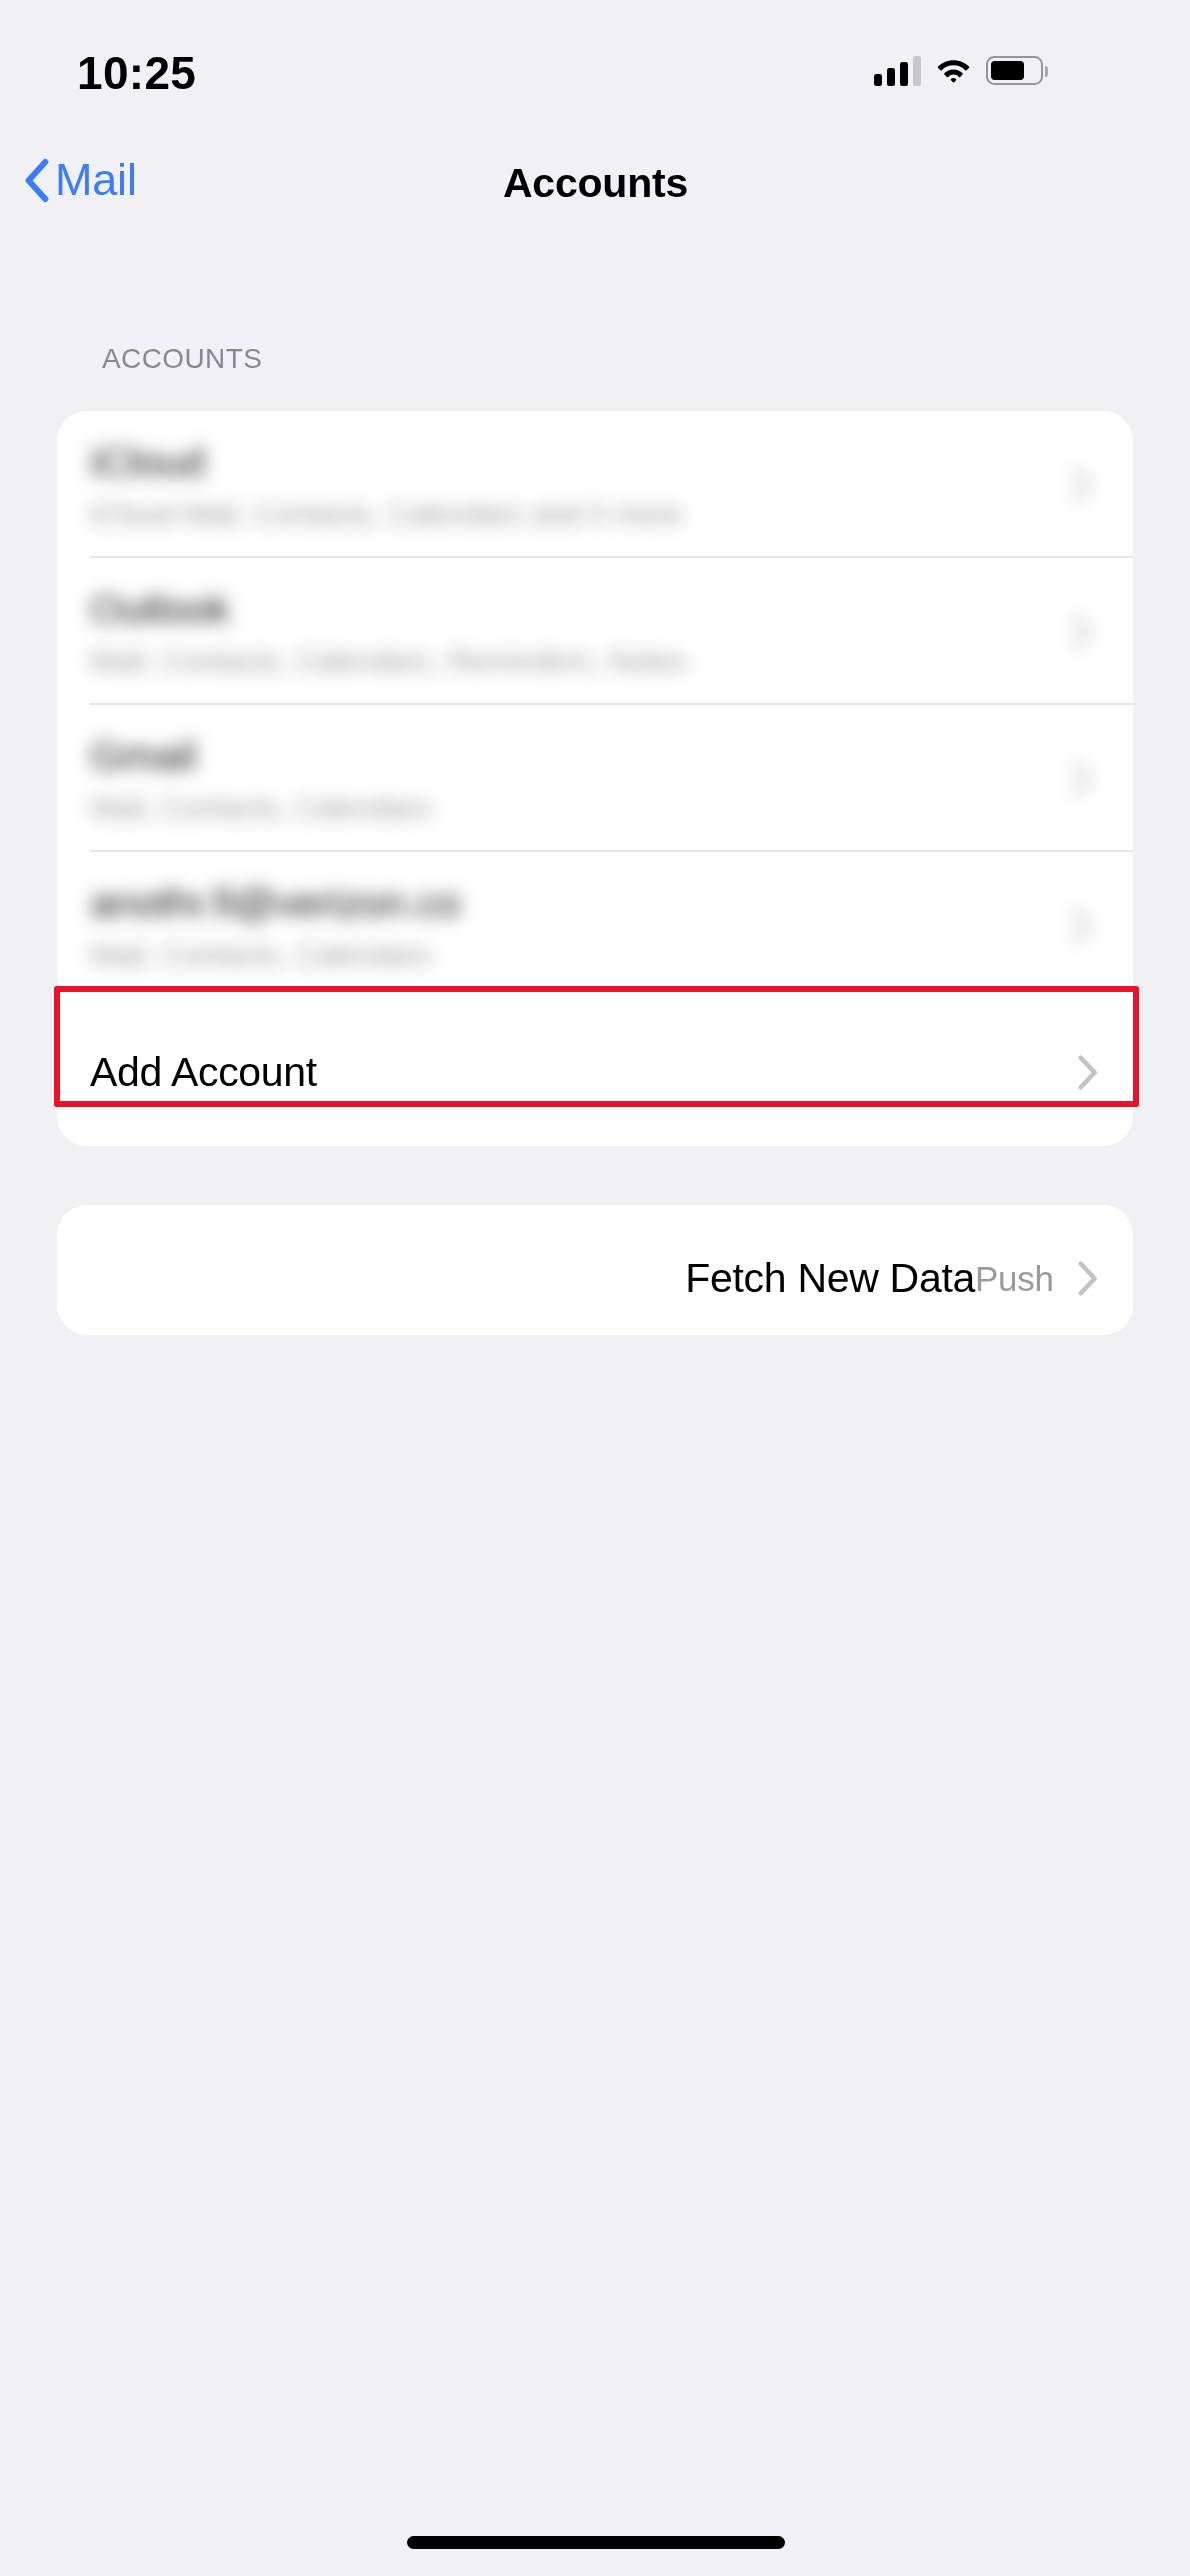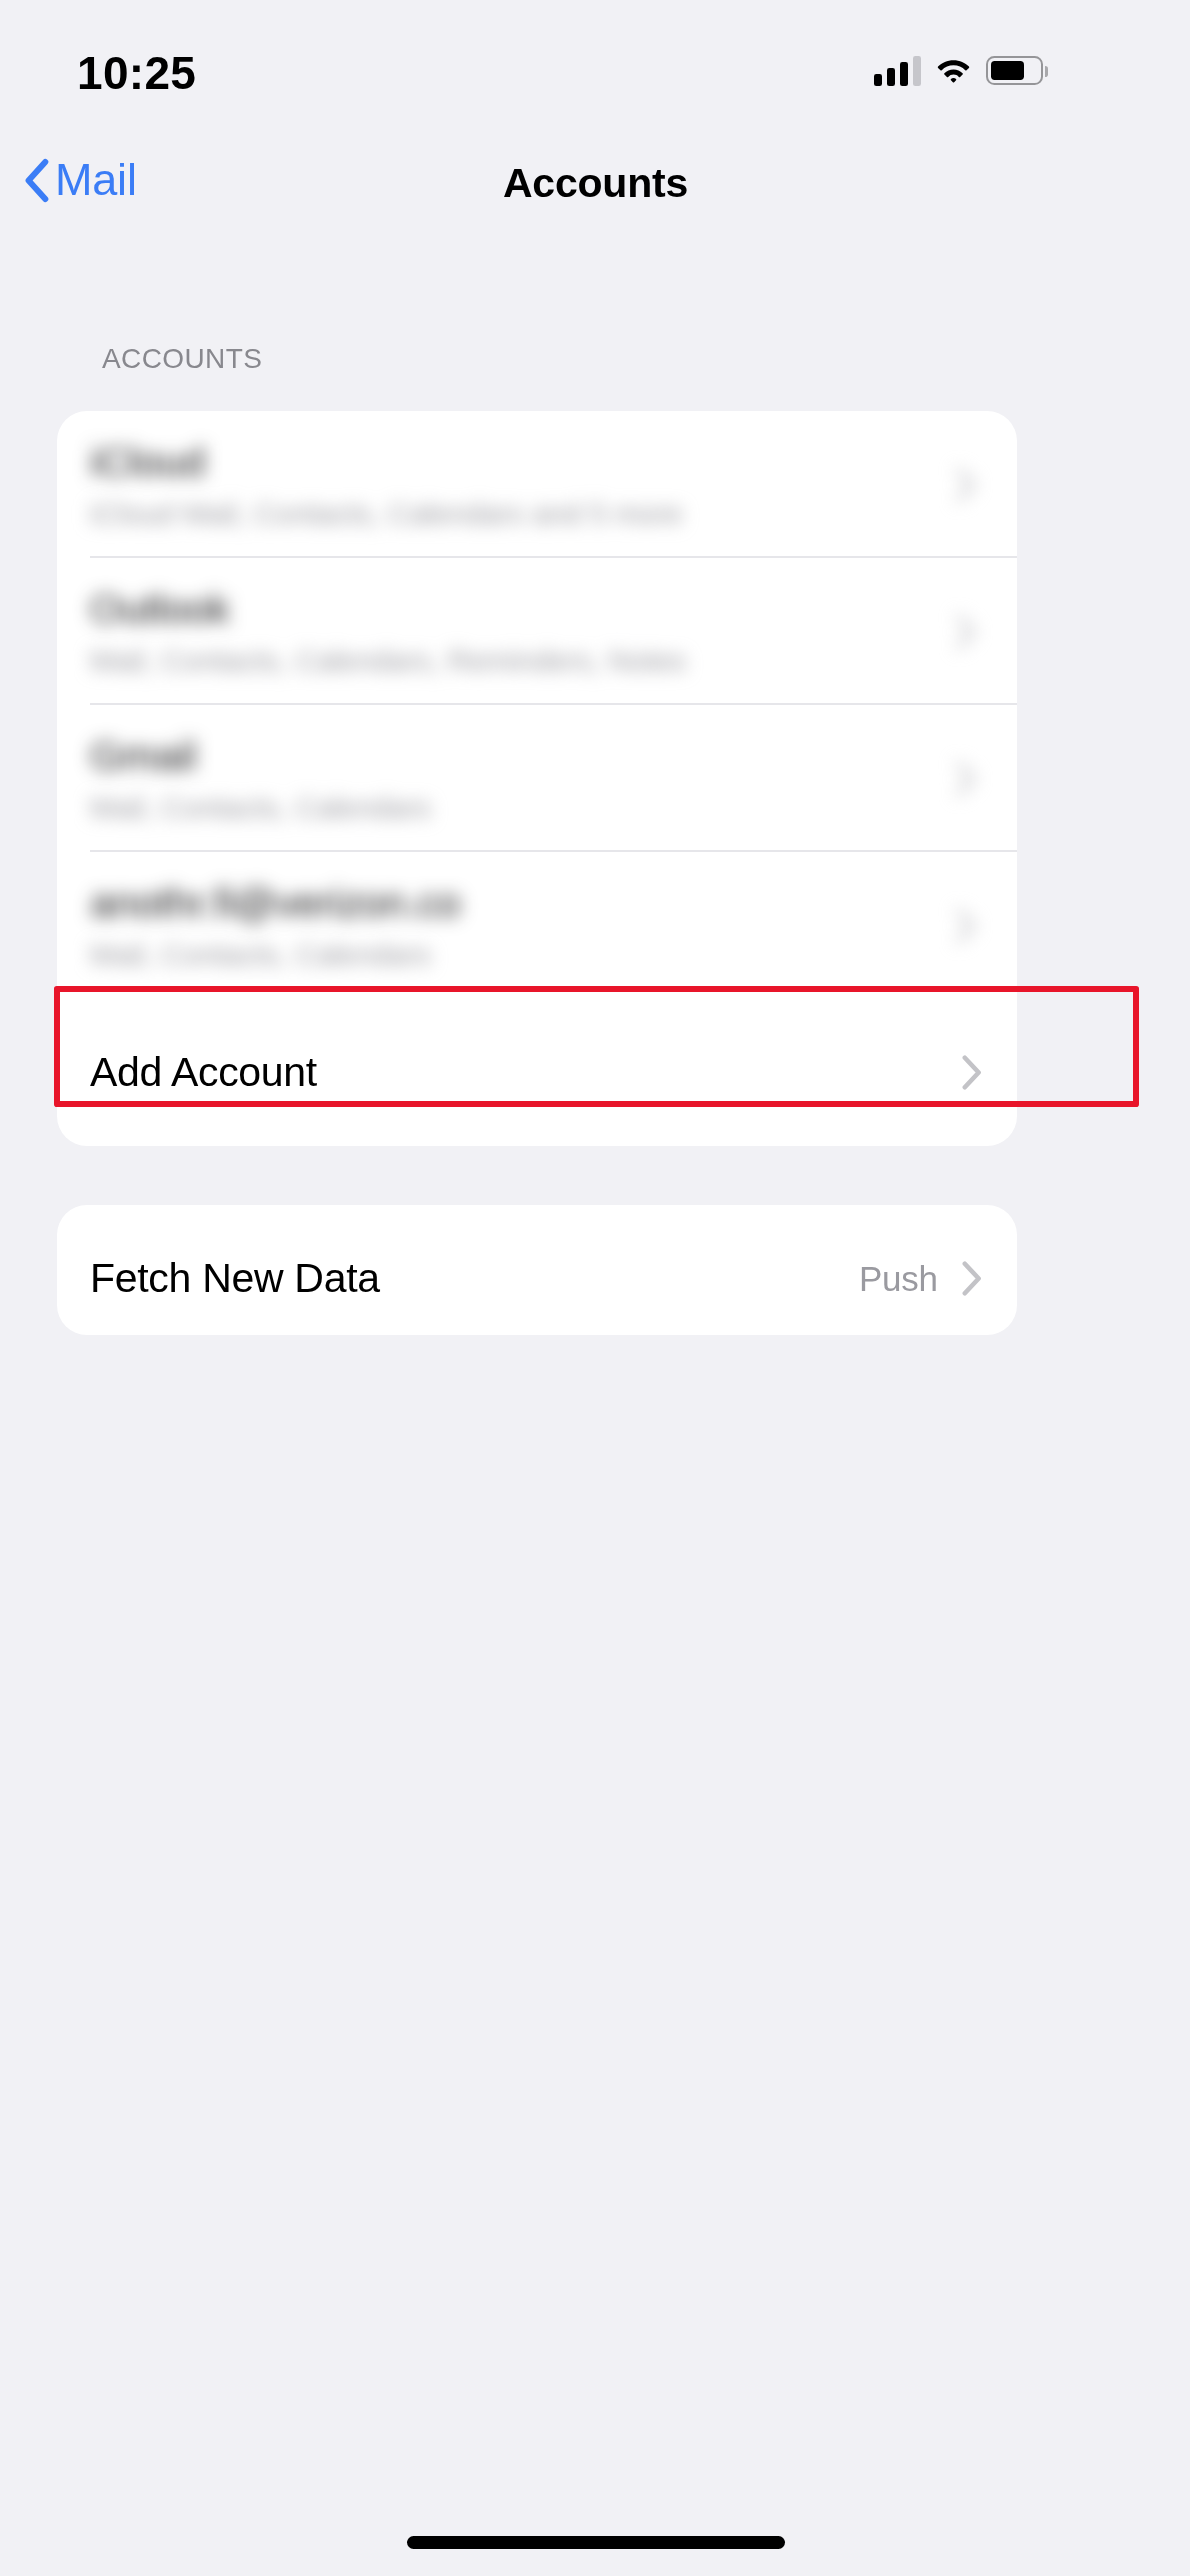--- a/index.html
+++ b/index.html
@@ -128,28 +128,28 @@
     left: 102px;
     top: 343px;
     font-size: 28px;
     color: #88888e;
     letter-spacing: 0.4px;
   }
 
   .card {
     position: absolute;
     left: 57px;
-    width: 960px;
+    width: 1076px;
     background: #ffffff;
     border-radius: 30px;
     overflow: hidden;
   }
 
   #accounts-card { top: 411px; }
-  #fetch-card { top: 1205px; height: 130px; }
+  #fetch-card { top: 1205px; height: 130px; text-align: right; }
 
   .row {
     position: relative;
     display: flex;
     align-items: center;
     padding: 0 35px 0 33px;
     min-height: 147px;
   }
   .row-sep {
     position: absolute;

